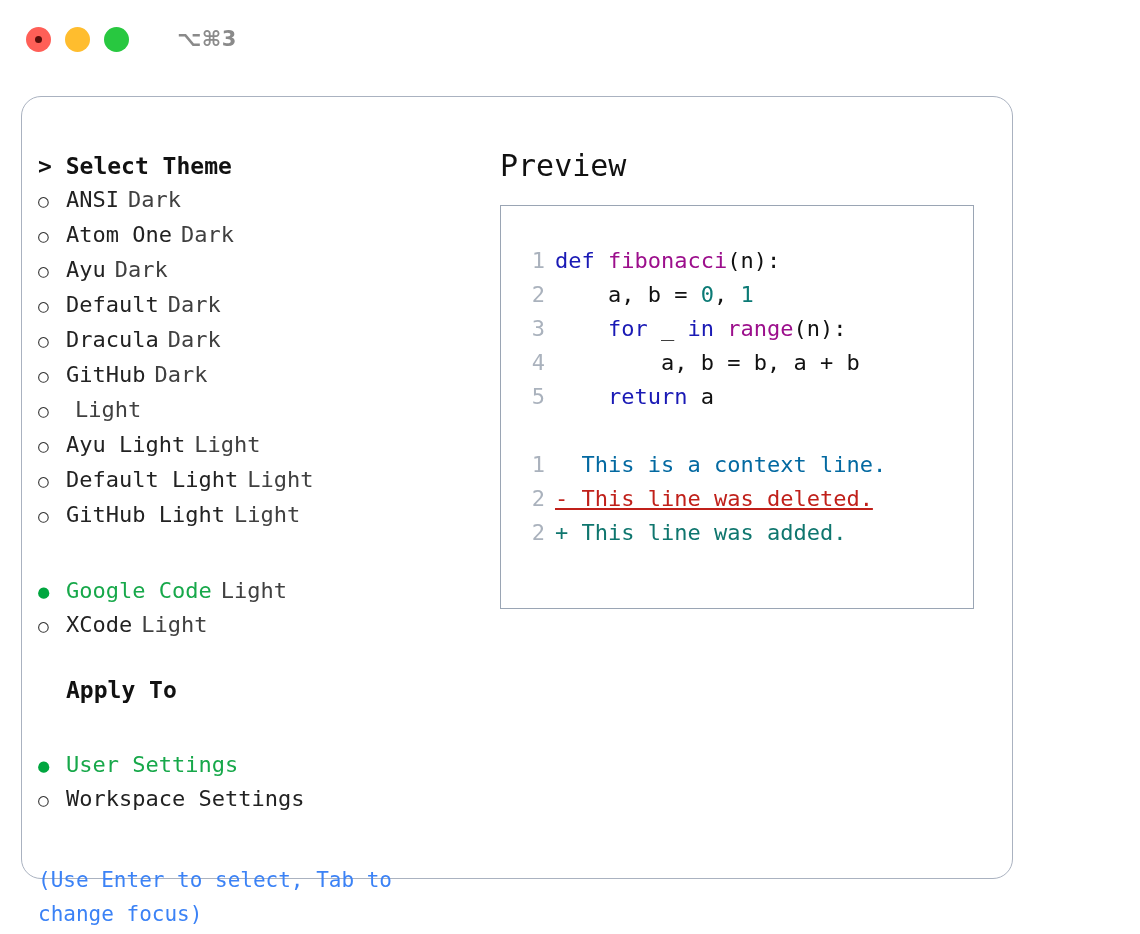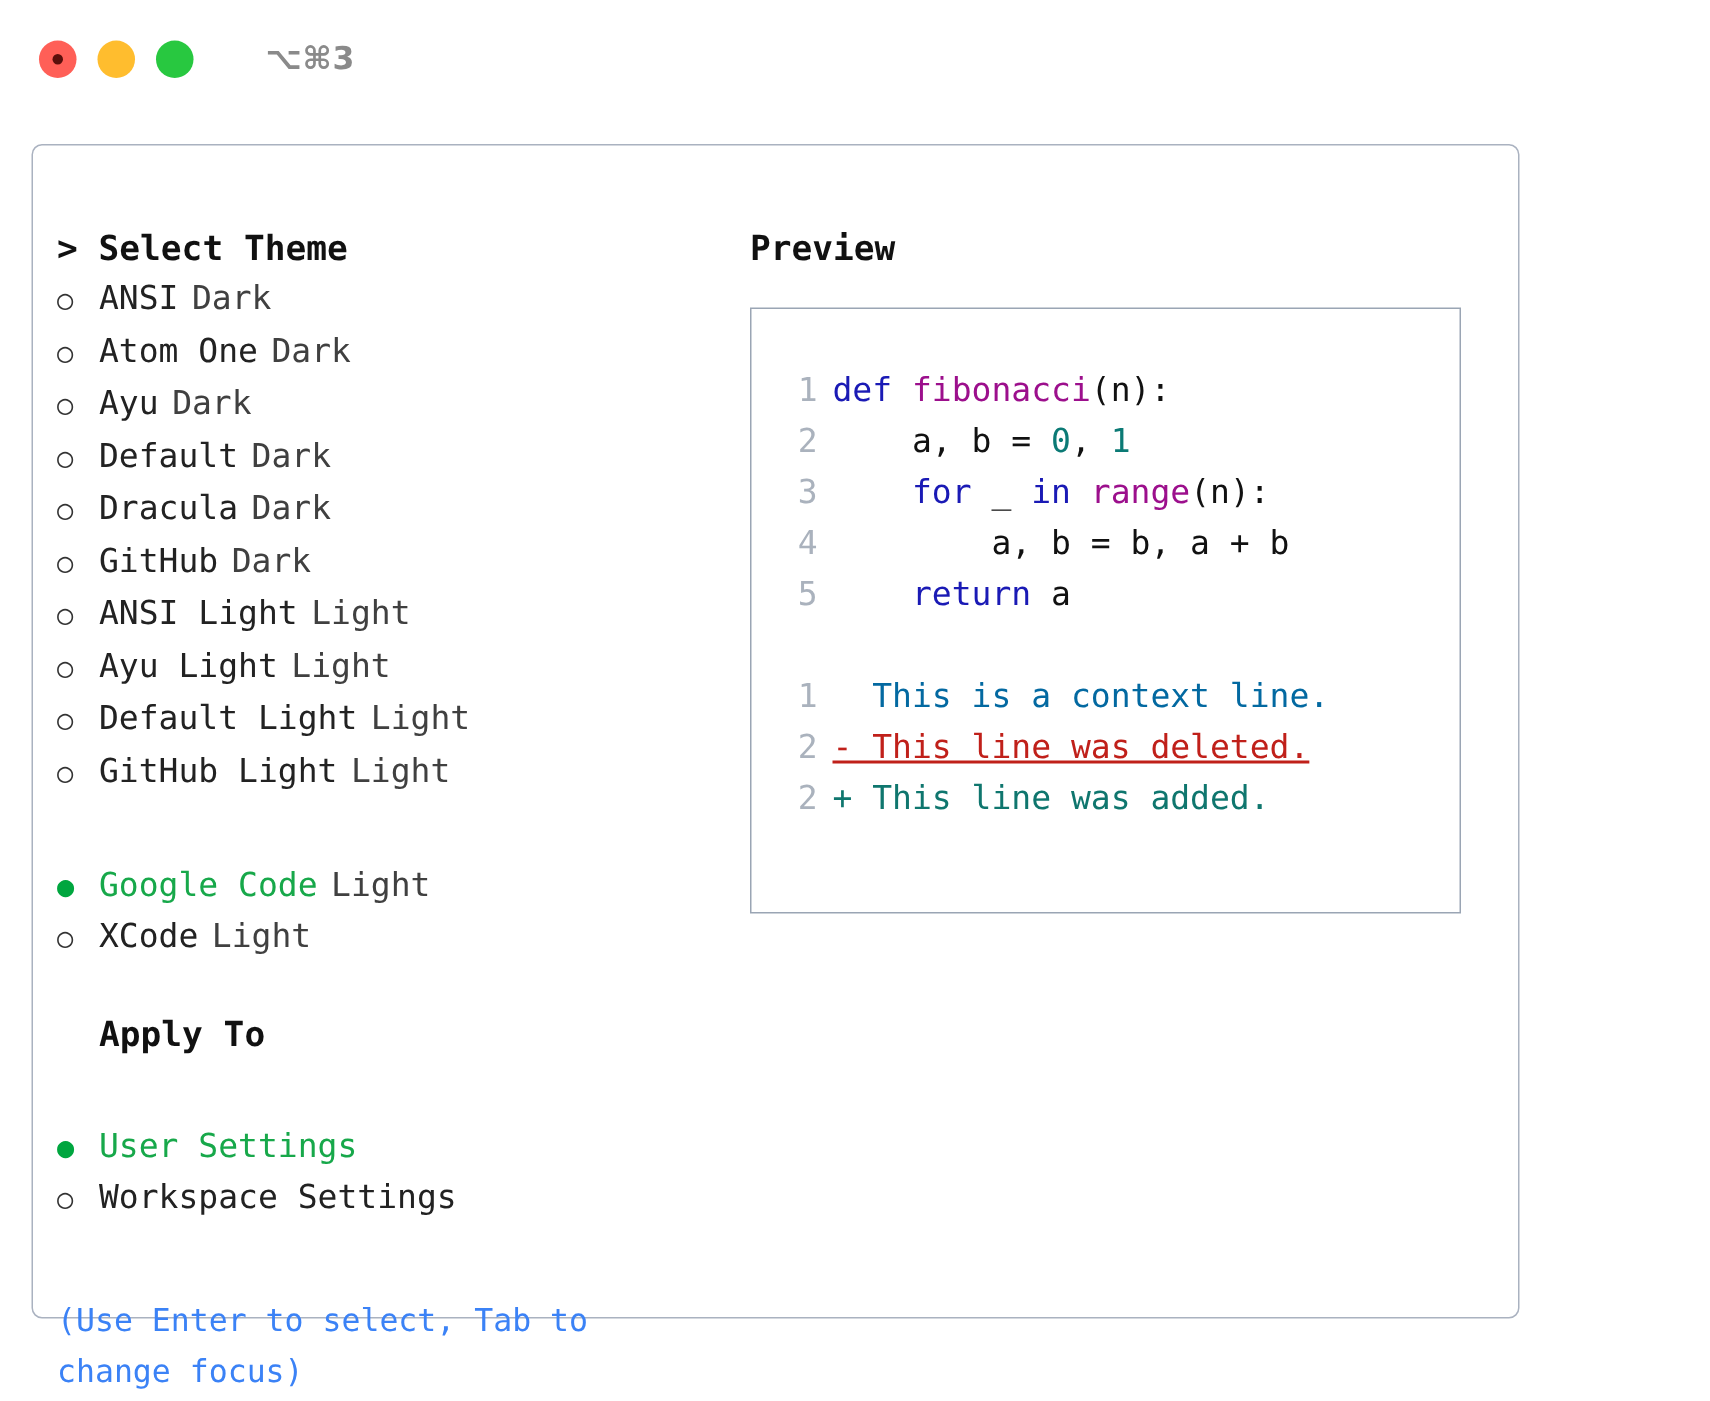--- a/index.html
+++ b/index.html
@@ -68,21 +68,21 @@
 
   
   .panel {
     position: absolute;
     left: 21px;
     top: 96px;
     width: 992px;
     height: 783px;
     box-sizing: border-box;
     border: 1.5px solid #aab2c0;
-    border-radius: 7px;
+    border-radius: 20px;
     background: #ffffff;
   }
 
   .columns {
     position: absolute;
     left: 0; top: 0;
     width: 100%;
     height: 100%;
   }
 
@@ -143,22 +143,22 @@
   .hint {
     font-size: 21px;
     color: #3b82f6;
     line-height: 34px;
     width: 410px;
     white-space: normal;
   }
 
   
   .preview-title {
-    font-size: 23px;
-    font-weight: bold;
+    font-size: 30px;
+    font-weight: normal;
     color: #111111;
     line-height: 34px;
   }
   .preview-box {
     margin-top: 22px;
     width: 474px;
     height: 404px;
     box-sizing: border-box;
     border: 1.5px solid #9aa5b4;
     background: #ffffff;
@@ -211,21 +211,21 @@
 
         <div class="section-head">&gt; Select Theme</div>
 
         <div id="theme-list">
             <div class="opt"><span class="bullet">○</span><span class="opt-label">ANSI</span><span class="opt-tag">Dark</span></div>
             <div class="opt"><span class="bullet">○</span><span class="opt-label">Atom One</span><span class="opt-tag">Dark</span></div>
             <div class="opt"><span class="bullet">○</span><span class="opt-label">Ayu</span><span class="opt-tag">Dark</span></div>
             <div class="opt"><span class="bullet">○</span><span class="opt-label">Default</span><span class="opt-tag">Dark</span></div>
             <div class="opt"><span class="bullet">○</span><span class="opt-label">Dracula</span><span class="opt-tag">Dark</span></div>
             <div class="opt"><span class="bullet">○</span><span class="opt-label">GitHub</span><span class="opt-tag">Dark</span></div>
-            <div class="opt"><span class="bullet">○</span><span class="opt-label">ANSI Light</span><span class="opt-tag">Light</span></div>
+            <div class="opt"><span class="bullet">○</span><span class="opt-tag">Light</span></div>
             <div class="opt"><span class="bullet">○</span><span class="opt-label">Ayu Light</span><span class="opt-tag">Light</span></div>
             <div class="opt"><span class="bullet">○</span><span class="opt-label">Default Light</span><span class="opt-tag">Light</span></div>
             <div class="opt"><span class="bullet">○</span><span class="opt-label">GitHub Light</span><span class="opt-tag">Light</span></div>
             <div class="opt"><span class="bullet sel">●</span><span class="opt-label sel">Google Code</span><span class="opt-tag">Light</span></div>
             <div class="opt"><span class="bullet">○</span><span class="opt-label">XCode</span><span class="opt-tag">Light</span></div>
           </div>
 
         <div class="spacer-sm"></div>
 
         <div class="section-head plain">Apply To</div>

